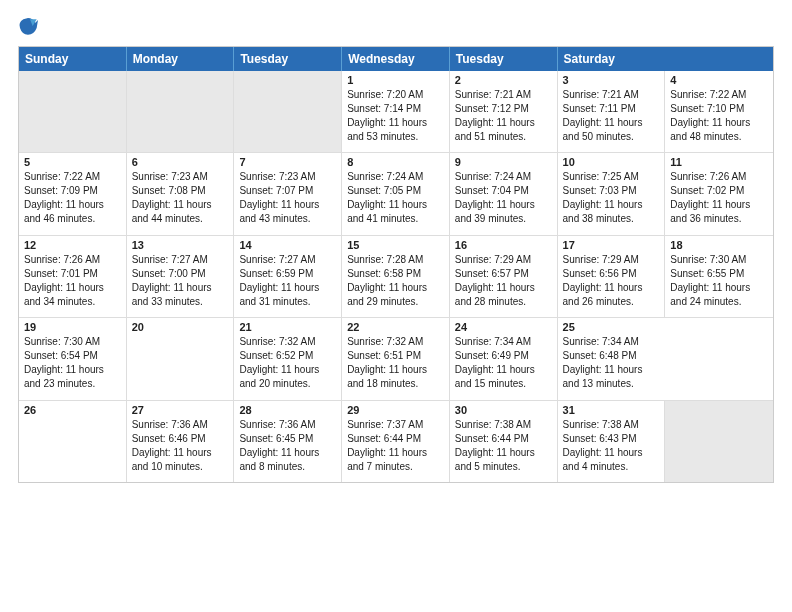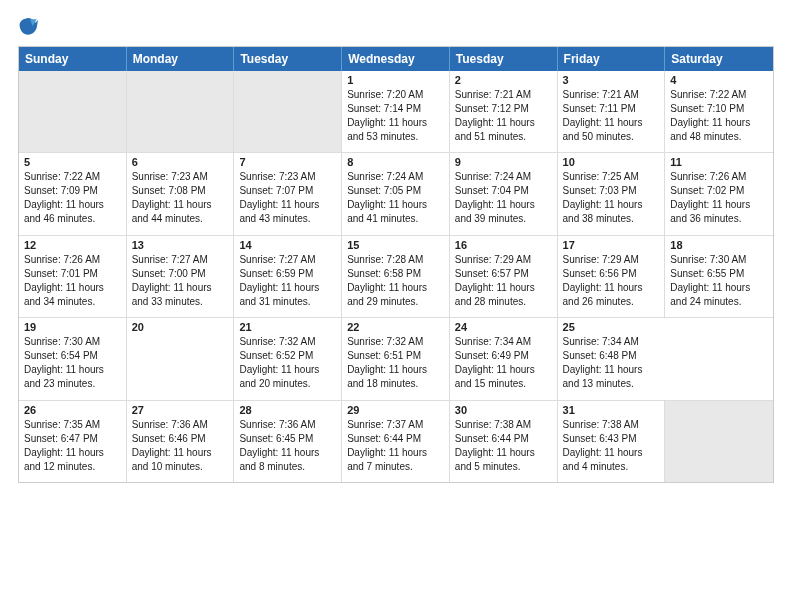--- a/index.html
+++ b/index.html
@@ -138,21 +138,20 @@
     </div>
   </div>
 
   <div class="calendar">
     <div class="cal-header-row">
     <div class="cal-header-cell">Sunday</div>
         <div class="cal-header-cell">Monday</div>
         <div class="cal-header-cell">Tuesday</div>
         <div class="cal-header-cell">Wednesday</div>
         <div class="cal-header-cell">Tuesday</div>
-        <div class="cal-header-cell">Friday</div>
         <div class="cal-header-cell">Saturday</div>
       </div>
     <div class="cal-body">
     <div class="cal-row">
           <div class="cal-cell shaded"></div>
           <div class="cal-cell shaded"></div>
           <div class="cal-cell shaded"></div>
           <div class="cal-cell">
             <span class="day-num">1</span>
             <div class="cell-text">Sunrise: 7:20 AM<br>Sunset: 7:14 PM<br>Daylight: 11 hours and 53 minutes.</div>
@@ -251,21 +250,20 @@
             <div class="cell-text">Sunrise: 7:34 AM<br>Sunset: 6:49 PM<br>Daylight: 11 hours and 15 minutes.</div>
           </div>
           <div class="cal-cell">
             <span class="day-num">25</span>
             <div class="cell-text">Sunrise: 7:34 AM<br>Sunset: 6:48 PM<br>Daylight: 11 hours and 13 minutes.</div>
           </div>
         </div>
         <div class="cal-row">
           <div class="cal-cell">
             <span class="day-num">26</span>
-            <div class="cell-text">Sunrise: 7:35 AM<br>Sunset: 6:47 PM<br>Daylight: 11 hours and 12 minutes.</div>
           </div>
           <div class="cal-cell">
             <span class="day-num">27</span>
             <div class="cell-text">Sunrise: 7:36 AM<br>Sunset: 6:46 PM<br>Daylight: 11 hours and 10 minutes.</div>
           </div>
           <div class="cal-cell">
             <span class="day-num">28</span>
             <div class="cell-text">Sunrise: 7:36 AM<br>Sunset: 6:45 PM<br>Daylight: 11 hours and 8 minutes.</div>
           </div>
           <div class="cal-cell">

